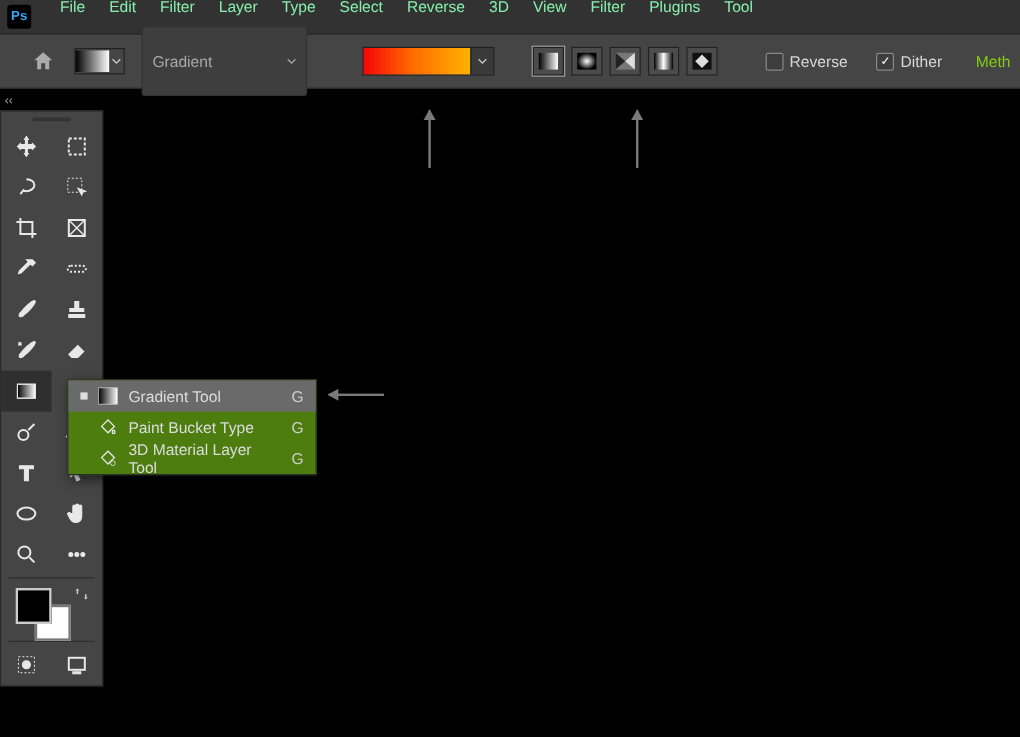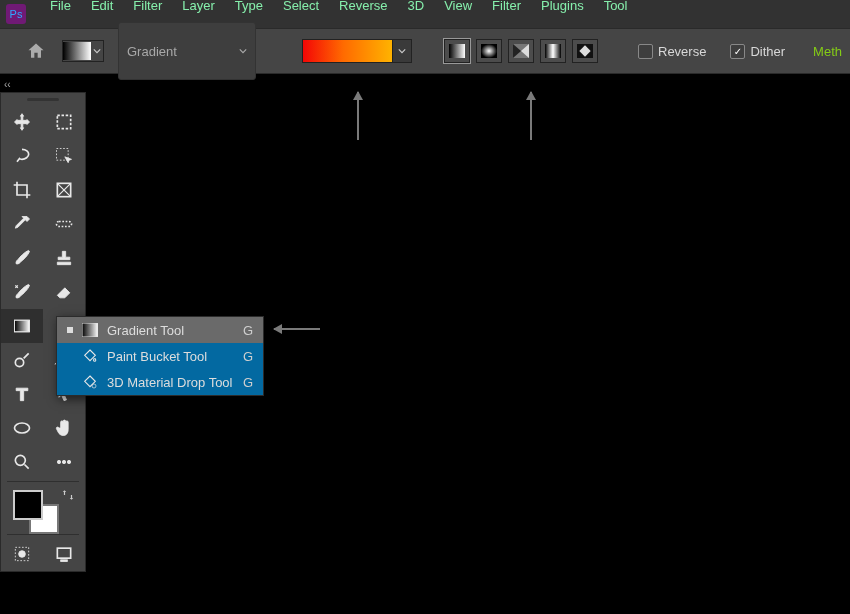--- a/index.html
+++ b/index.html
@@ -1,17 +1,17 @@
 <!DOCTYPE html>
 <html><head>
 <meta charset="utf-8">
 <style>
   html,body{margin:0;padding:0;background:#000;width:850px;height:614px;overflow:hidden;font-family:"Segoe UI",Arial,sans-serif;font-size:13px;color:#ddd;user-select:none}
   .menubar{height:28px;background:#323232;display:flex;align-items:center;padding:0 6px;gap:0}
-  .app-logo{width:20px;height:20px;background:#701a75;border-radius:3px;display:flex;align-items:center;justify-content:center;font-weight:400;font-size:11px;color:#31a8ff;margin-right:14px}
+  .app-logo{width:20px;height:20px;background:#000000;border-radius:3px;display:flex;align-items:center;justify-content:center;font-weight:700;font-size:11px;color:#31a8ff;margin-right:14px}
   .menu-item{padding:0 10px;height:44px;line-height:28px;color:#86efac;cursor:default}
   .optbar{height:44px;background:#454545;border-top:1px solid #2a2a2a;border-bottom:1px solid #2a2a2a;display:flex;align-items:center;padding-left:24px;gap:14px}
   .home-btn{width:24px;height:24px;display:flex;align-items:center;justify-content:center;opacity:.85}
   .swatch-dd{width:40px;height:20px;border:1px solid #222;display:flex;align-items:center}
   .swatch-dd .sw{flex:1;height:18px;background:linear-gradient(90deg,#000,#fff)}
   .swatch-dd .chev{width:12px;display:flex;align-items:center;justify-content:center}
   .preset-dd{width:120px;height:24px;border:1px solid #333;background:#3e3e3e;border-radius:3px;display:flex;align-items:center;padding:16px 8px;color:#a8a8a8;justify-content:space-between}
   .grad-editor{width:108px;height:22px;border:1px solid #222;display:flex}
   .grad-editor .bar{flex:1;background:linear-gradient(90deg,#f40606 0%,#ff6a00 45%,#ffb300 100%)}
   .grad-editor .dd{width:18px;background:#3a3a3a;display:flex;align-items:center;justify-content:center;border-left:1px solid #222}
@@ -27,21 +27,21 @@
   .timeline div{width:32px;height:3px;background:#333;border-radius:2px}
   .tool-grid{display:grid;grid-template-columns:1fr 1fr}
   .tool{height:34px;display:flex;align-items:center;justify-content:center;position:relative}
   .tool svg{width:20px;height:20px;fill:#e8e8e8;stroke:#e8e8e8}
   .tool.active{background:#2f2f2f}
   .sep{grid-column:1/-1;height:1px;background:#2f2f2f;margin:2px 6px}
   .fgbg{grid-column:1/-1;height:48px;position:relative}
   .fgbg .fg{position:absolute;left:12px;top:6px;width:26px;height:26px;background:#000;border:2px solid #ccc}
   .fgbg .bg{position:absolute;left:28px;top:20px;width:26px;height:26px;background:#fff;border:2px solid #777}
   .fgbg .swap{position:absolute;right:10px;top:4px}
-  .popup{position:absolute;left:56px;top:316px;width:206px;background:#0369a1;border:1px solid #2b2b2b;box-shadow:2px 3px 10px rgba(0,0,0,.6)}
+  .popup{position:absolute;left:56px;top:316px;width:206px;background:#4d7c0f;border:1px solid #2b2b2b;box-shadow:2px 3px 10px rgba(0,0,0,.6)}
   .popup-row{height:26px;display:flex;align-items:center;padding:0 10px;gap:8px}
   .popup-row.hl{background:#6a6a6a}
   .popup-row .dot{width:6px;height:6px;background:#ddd;border-radius:0;visibility:hidden}
   .popup-row.hl .dot{visibility:visible}
   .popup-row .ic{width:18px;height:18px;display:flex;align-items:center;justify-content:center}
   .popup-row .lbl{flex:1}
   .popup-row .key{color:#cfcfcf}
   .anno-arrow{position:absolute;width:2px;background:#7a7a7a}
   .anno-arrow::before{content:"";position:absolute;left:-4px;top:-1px;border-left:5px solid transparent;border-right:5px solid transparent;border-bottom:9px solid #7a7a7a}
   .anno-arrow.horizontal{height:2px;width:46px}
@@ -329,31 +329,31 @@
     <span class="lbl">Gradient Tool</span>
     <span class="key">G</span>
   </div>
   <div class="popup-row">
     <span class="dot"></span>
     <span class="ic">
         <svg width="16" height="16" viewBox="0 0 24 24">
           <path d="M12 3l8 8-8 8-8-8zM20 16c1 2 1 4-1 4s-2-2-1-4z" fill="none" stroke="#e8e8e8" stroke-width="1.6"></path>
         </svg>
       </span>
-    <span class="lbl">Paint Bucket Tool</span>
+    <span class="lbl">Paint Bucket Type</span>
     <span class="key">G</span>
   </div>
   <div class="popup-row">
     <span class="dot"></span>
     <span class="ic">
         <svg width="16" height="16" viewBox="0 0 24 24">
           <path d="M12 3l8 8-8 8-8-8z" fill="none" stroke="#e8e8e8" stroke-width="1.6"></path>
           <circle cx="18" cy="18" r="3" fill="none" stroke="#e8e8e8"></circle>
         </svg>
       </span>
-    <span class="lbl">3D Material Drop Tool</span>
+    <span class="lbl">3D Material Layer Tool</span>
     <span class="key">G</span>
   </div>
 </div>
 
 <div class="anno-arrow" style="left:357px;top:92px;height:48px"></div>
 <div class="anno-arrow" style="left:530px;top:92px;height:48px"></div>
 <div class="anno-arrow horizontal" style="left:274px;top:328px"></div>
 
 </body></html>

